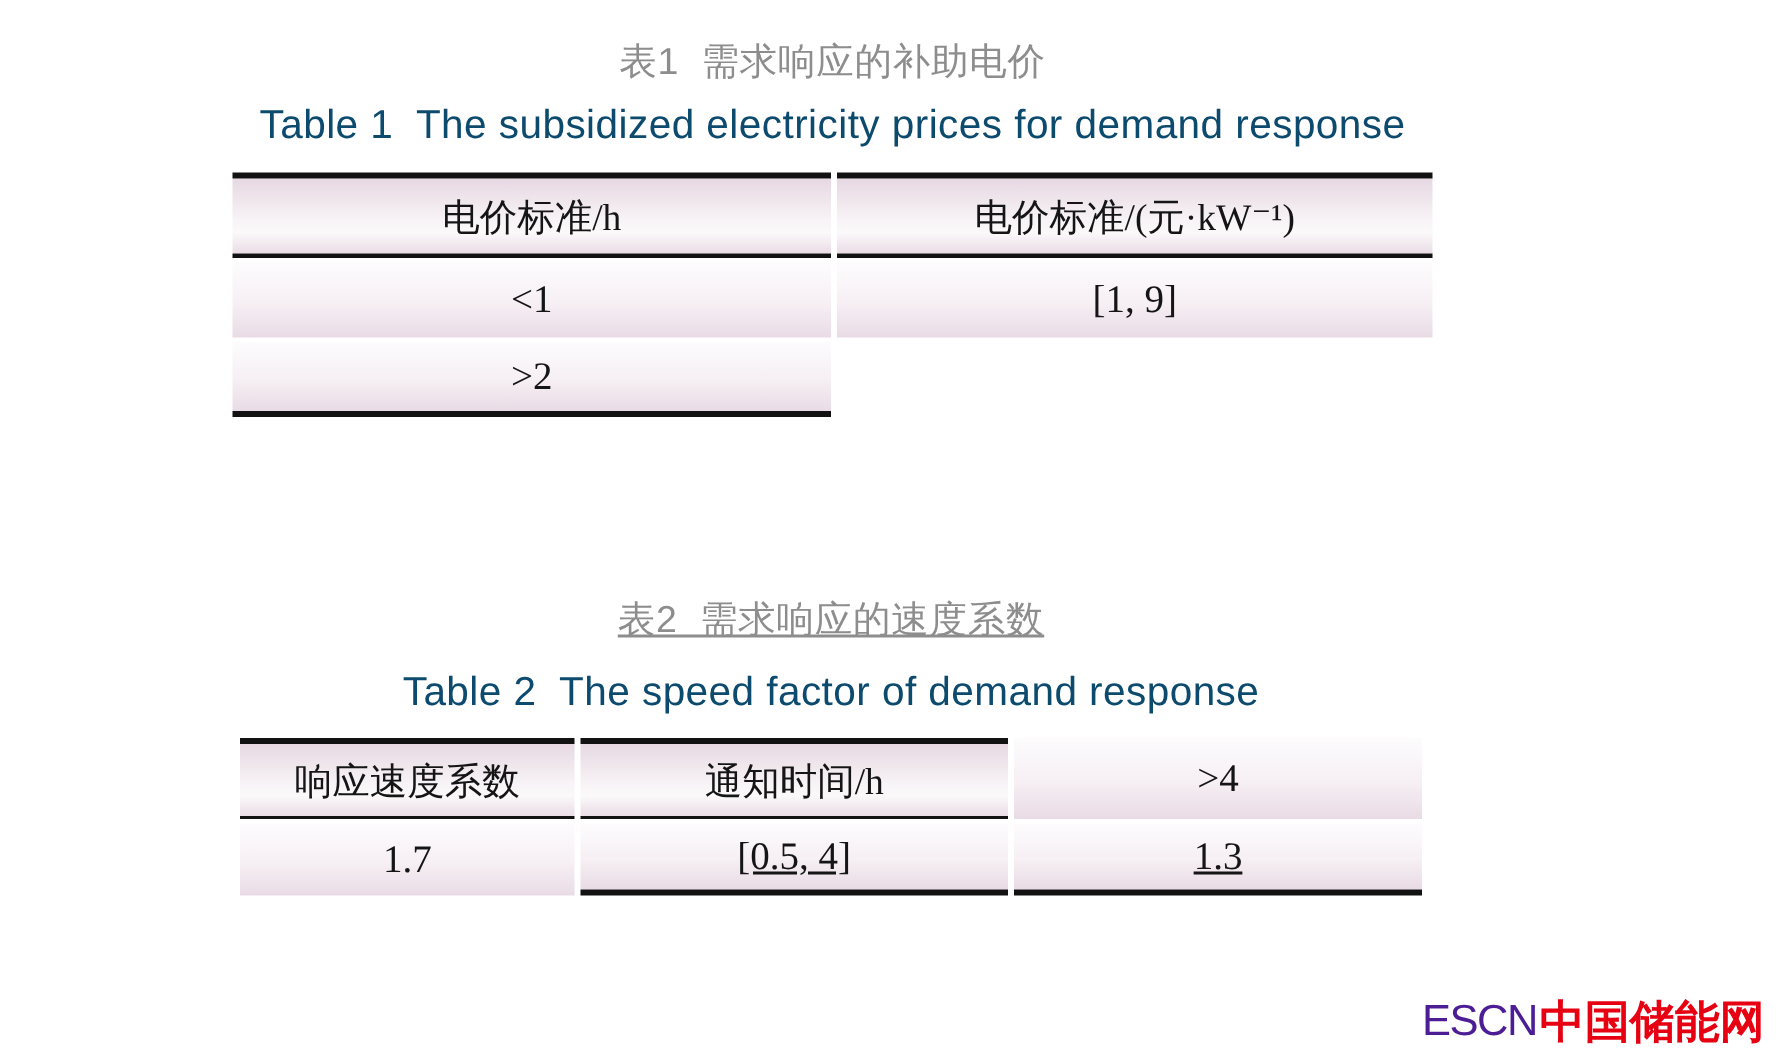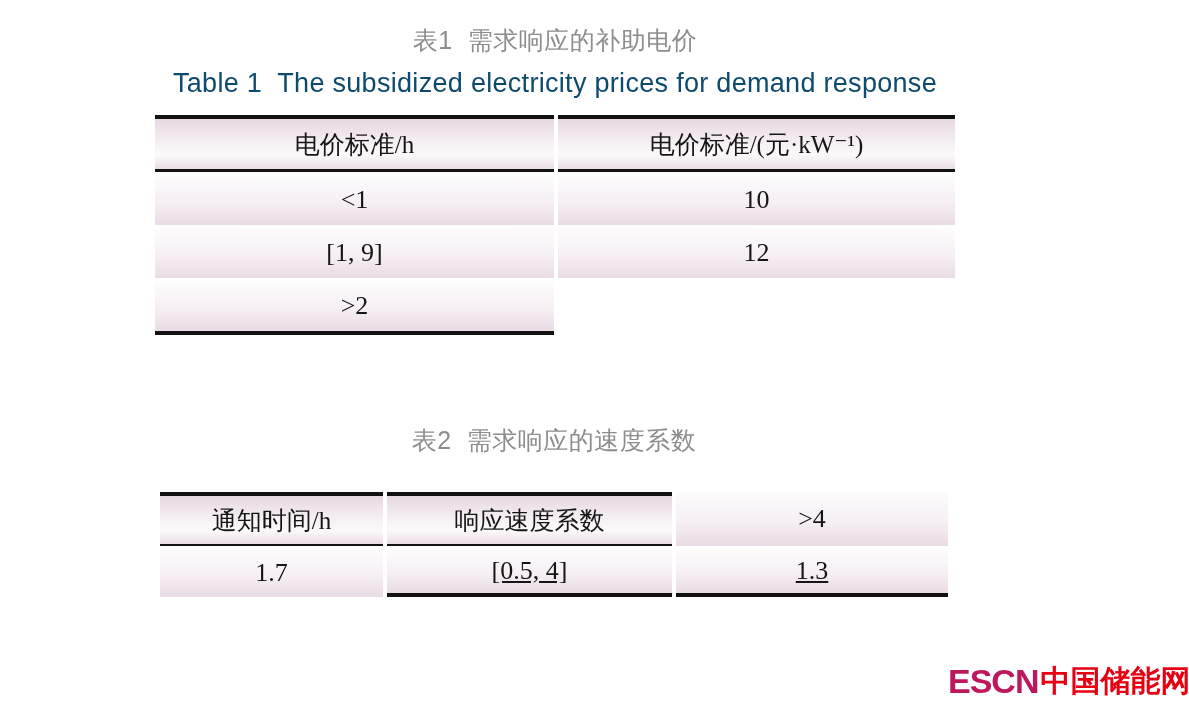--- a/index.html
+++ b/index.html
@@ -30,21 +30,21 @@
   .caption.en {
     font-size: 27px;
     font-weight: 400;
     color: #0c4a6e;
     letter-spacing: 0.3px;
   }
   .cap-t1 { left: 155px; width: 800px; }
   .cap-t2 { left: 160px; width: 788px; }
   .cap-t1.cn { top: 24px; }
   .cap-t1.en { top: 68px; }
-  .cap-t2.cn { top: 424px; }
+  .cap-t2.cn { top: 396px; text-decoration: underline; }
   .cap-t2.en { top: 446px; }
 
   .grid-table {
     position: absolute;
     display: grid;
     column-gap: 4px;
     row-gap: 3px;
   }
   .grid-table .cell {
     box-sizing: border-box;
@@ -95,24 +95,24 @@
   .logo {
     position: absolute;
     left: 948px;
     top: 661px;
     height: 40px;
     display: flex;
     align-items: center;
     white-space: nowrap;
   }
   .logo .logo-en {
-    font-size: 34px;
-    font-weight: 700;
+    font-size: 29px;
+    font-weight: 400;
     letter-spacing: -1px;
-    color: #be185d;
+    color: #4c1d95;
     font-family: "Liberation Sans", "DejaVu Sans", sans-serif;
   }
   .logo .logo-cn {
     font-size: 30px;
     font-weight: 700;
     color: #e60012;
     margin-left: 2px;
     font-family: "Liberation Sans", "DejaVu Sans", sans-serif;
   }
 </style>
@@ -122,33 +122,32 @@
 <div class="page">
 
   <div class="caption cn cap-t1">表1  需求响应的补助电价</div>
   <div class="caption en cap-t1">Table 1  The subsidized electricity prices for demand response</div>
 
   <div class="grid-table t1">
     <div class="cell hdr">电价标准/h</div>
     <div class="cell hdr">电价标准/(元·kW⁻¹)</div>
 
     <div class="cell">&lt;1</div>
-    <div class="cell">10</div>
 
     <div class="cell">[1, 9]</div>
-    <div class="cell">12</div>
 
     <div class="cell last">&gt;2</div>
   </div>
 
   <div class="caption cn cap-t2">表2  需求响应的速度系数</div>
+  <div class="caption en cap-t2">Table 2  The speed factor of demand response</div>
 
   <div class="grid-table t2">
+    <div class="cell hdr">响应速度系数</div>
     <div class="cell hdr">通知时间/h</div>
-    <div class="cell hdr">响应速度系数</div>
 
     <div class="cell">&gt;4</div>
     <div class="cell">1.7</div>
 
 
     <div class="cell last">[0.5, 4]</div>
     <div class="cell last">1.3</div>
   </div>
 
   <div class="logo">

